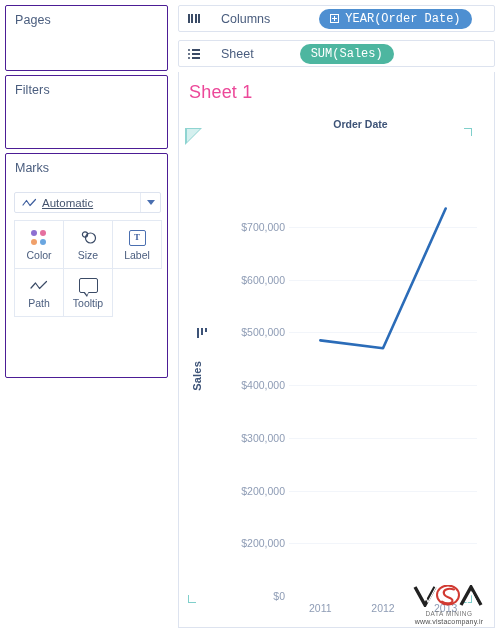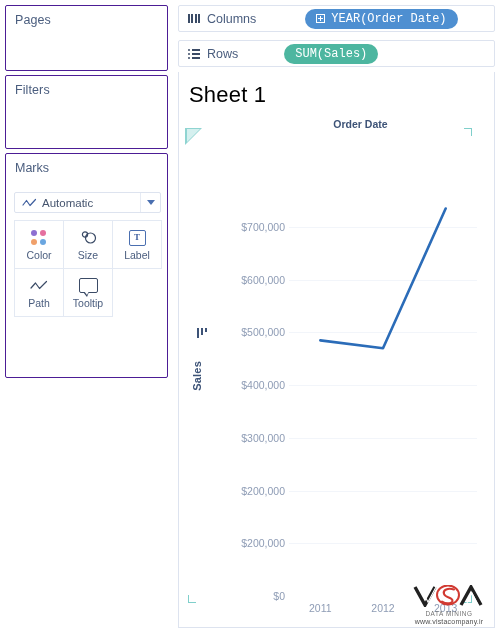--- a/index.html
+++ b/index.html
@@ -76,20 +76,21 @@
     display: flex;
     align-items: center;
     justify-content: center;
     margin-left: 4px;
   }
   .mark-type-select .mt-label {
     font-size: 11.5px;
     color: #45546e;
     flex: 1;
     padding-left: 3px;
+    text-decoration: underline;
   }
   .mark-type-select .mt-caret {
     width: 19px;
     height: 100%;
     border-left: 1px solid #e6ebf4;
     display: flex;
     align-items: center;
     justify-content: center;
   }
   .caret-tri {
@@ -189,21 +190,21 @@
     border-radius: 2px;
     box-sizing: border-box;
     display: flex;
     align-items: center;
   }
   #columns-row { left: 178px; top: 5px;  width: 317px; height: 27px; }
   #rows-row    { left: 178px; top: 40px; width: 317px; height: 27px; }
   .shelf-row .shelf-label {
     font-size: 12.5px;
     color: #4a5d7e;
-    margin-left: 6px;
+    margin-left: 20px;
   }
   .shelf-icon { width: 14px; display:flex; align-items:center; justify-content:center; margin-left: 8px; }
   .ic-cols { display:flex; gap:1.6px; align-items:flex-end; }
   .ic-cols span { display:block; width:2px; background:#3b4b66; }
   .ic-rows { display:flex; flex-direction:column; gap:2px; }
   .ic-rows span { display:flex; gap:2px; align-items:center; }
   .ic-rows b { display:block; width:2px; height:2px; background:#3b4b66; border-radius:50%; }
   .ic-rows u { display:block; width:8px; height:2px; background:#3b4b66; text-decoration:none; }
 
   .pill {
@@ -247,23 +248,23 @@
     height: 556px;
     background: #ffffff;
     border: 1px solid #dde3ef;
     border-top: none;
     box-sizing: border-box;
     overflow: hidden;
   }
   #sheet-title {
     position: absolute;
     left: 10px; top: 10px;
-    font-size: 22px;
+    font-size: 18px;
     font-weight: normal;
-    color: #000000;
+    color: #ec4899;
     letter-spacing: 0.2px;
   }
   #col-header {
     position: absolute;
     left: 0; right: 0;
     top: 46px;
     text-align: center;
     font-size: 10.5px;
     font-weight: bold;
     color: #3d5377;
@@ -497,21 +498,21 @@
           <span>
             <b></b>
             <u></u>
           </span>
           <span>
             <b></b>
             <u></u>
           </span>
       </span>
     </span>
-    <span class="shelf-label">Rows</span>
+    <span class="shelf-label">Sheet</span>
     <span class="pill pill-green">
       <span>SUM(Sales)</span>
     </span>
   </div>
 
   <div id="viz-pane">
 
     <div id="sheet-title">Sheet 1</div>
     <div id="col-header">Order Date</div>
 

